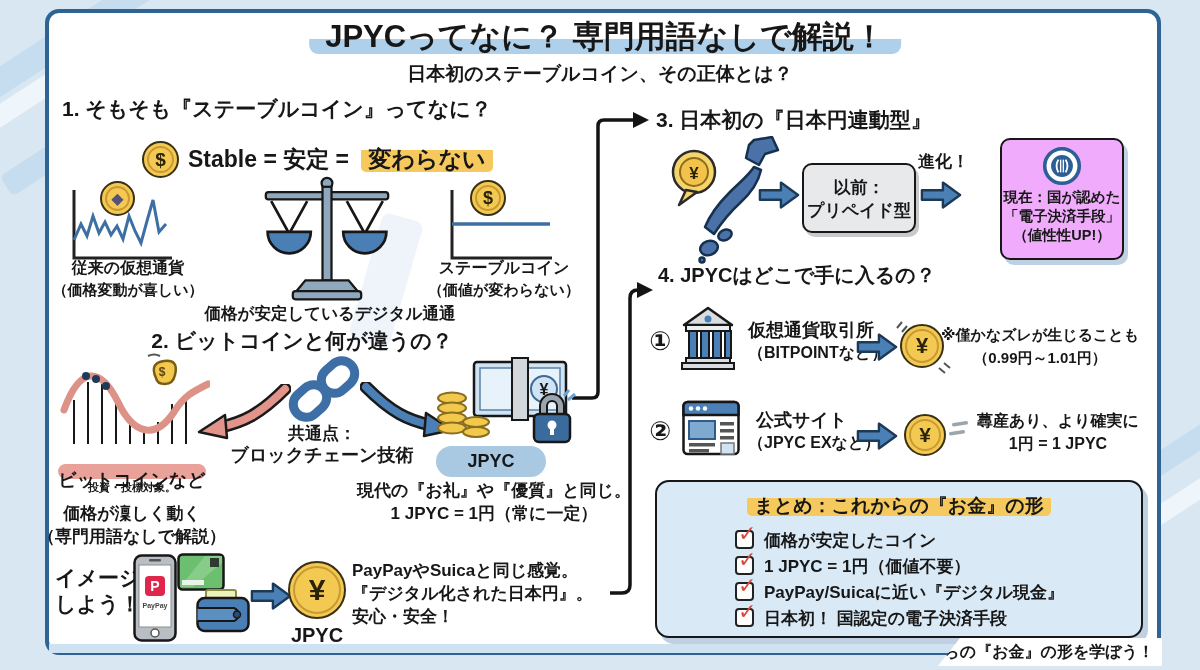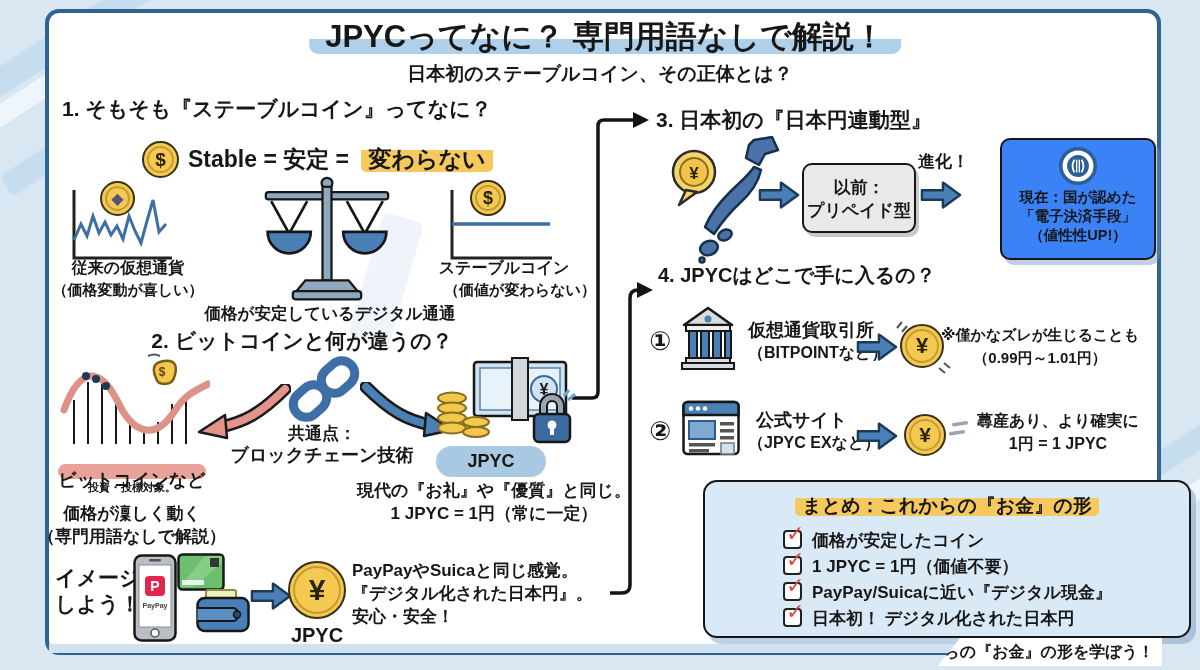--- a/index.html
+++ b/index.html
@@ -101,21 +101,21 @@
   <div class="t ctr" style="left:330px;top:304px;font-size:16.5px;">価格が安定しているデジタル通通</div>
 
   <svg class="abs" style="left:444px;top:186px;" width="112" height="78" viewBox="0 0 112 78">
     <polyline points="8,4 8,72 108,72" fill="none" stroke="#222" stroke-width="3"></polyline>
     <line x1="8" y1="38" x2="106" y2="38" stroke="#3d6fa3" stroke-width="3.5"></line>
   </svg>
   <div class="gcoin" style="left:470px;top:180px;width:36px;height:36px;font-size:18px;">
       <span>$</span>
     </div>
   <div class="t ctr" style="left:504px;top:259px;font-size:16px;text-align:center;">ステーブルコイン</div>
-  <div class="t ctr" style="left:504px;top:281px;font-size:15px;margin-left:16px;">（価値が変わらない）</div>
+  <div class="t ctr" style="left:504px;top:281px;font-size:15px;">（価値が変わらない）</div>
 
   <div class="t ctr" style="left:302px;top:329px;font-size:21px;">2. ビットコインと何が違うの？</div>
 
   <svg class="abs" style="left:60px;top:352px;" width="150" height="95" viewBox="0 0 150 95">
     <g stroke="#171717" stroke-width="2">
       <line x1="14" y1="48" x2="14" y2="92"></line>
         <line x1="28" y1="30" x2="28" y2="92"></line>
       <line x1="42" y1="32" x2="42" y2="92"></line>
         <line x1="56" y1="52" x2="56" y2="92"></line>
       <line x1="70" y1="72" x2="70" y2="92"></line>
@@ -243,21 +243,21 @@
     <polygon points="2,10 24,10 24,2 42,15 24,28 24,20 2,20" fill="#4a80b5" stroke="#1c3a57" stroke-width="2.5" stroke-linejoin="round"></polygon>
   </svg>
   <div class="box" style="left:802px;top:163px;width:114px;height:70px;background:#e7e9ea;box-shadow:3px 4px 0 rgba(120,120,120,.4);padding-top:11px;font-size:17px;">
     <div>以前：</div>
     <div>プリペイド型</div>
   </div>
   <div class="t" style="left:918px;top:152px;font-size:17px;">進化！</div>
   <svg class="abs" style="left:920px;top:180px;" width="42" height="30" viewBox="0 0 44 30">
     <polygon points="2,10 24,10 24,2 42,15 24,28 24,20 2,20" fill="#4a80b5" stroke="#1c3a57" stroke-width="2.5" stroke-linejoin="round"></polygon>
   </svg>
-  <div class="box" style="left:1000px;top:138px;width:156px;height:122px;background:#3b82f6;box-shadow:4px 5px 0 rgba(110,150,190,.45);">
+  <div class="box" style="left:1000px;top:138px;width:124px;height:122px;background:#f0abfc;box-shadow:4px 5px 0 rgba(110,150,190,.45);">
     <svg style="margin:6px auto 0;" width="40" height="40" viewBox="0 0 44 44">
       <circle cx="22" cy="22" r="19" fill="#fff" stroke="#2d5f96" stroke-width="4"></circle>
       <circle cx="22" cy="22" r="12" fill="#2d5f96"></circle>
       <path d="M18,15 q-4,7 0,14 M26,15 q4,7 0,14" stroke="#fff" stroke-width="2" fill="none"></path>
       <line x1="20.5" y1="15" x2="20.5" y2="29" stroke="#fff" stroke-width="1.5"></line>
       <line x1="23.5" y1="15" x2="23.5" y2="29" stroke="#fff" stroke-width="1.5"></line>
     </svg>
     <div style="font-size:14.5px;margin-top:2px;">現在：国が認めた</div>
     <div style="font-size:14.5px;">「電子決済手段」</div>
     <div style="font-size:14.5px;">（値性性UP!）</div>
@@ -316,29 +316,29 @@
   <div class="gcoin" style="left:904px;top:414px;width:42px;height:42px;font-size:21px;">
       <span>¥</span>
     </div>
   <svg class="abs" style="left:948px;top:420px;" width="22" height="20" viewBox="0 0 22 20">
     <rect x="4" y="2" width="16" height="3.5" rx="1.5" fill="#9aa5ad" transform="rotate(-8 12 4)"></rect>
     <rect x="1" y="11" width="16" height="3.5" rx="1.5" fill="#9aa5ad" transform="rotate(-8 9 13)"></rect>
   </svg>
   <div class="t ctr" style="left:1058px;top:412px;font-size:16px;">蕁産あり、より確実に</div>
   <div class="t ctr" style="left:1058px;top:435px;font-size:16px;">1円 = 1 JPYC</div>
 
-  <div class="box" id="summaryBox" style="left:655px;top:480px;width:488px;height:158px;margin-left:48px;">
+  <div class="box" id="summaryBox" style="left:655px;top:480px;width:488px;height:158px;">
     <div style="margin-top:11px;font-size:19px;">
       <span class="hl-yel">まとめ：これからの『お金』の形</span>
     </div>
     <div style="text-align:left;margin:9px 0 0 78px;font-size:17px;line-height:26px;">
       <div><span class="chk"><i>✓</i></span><span>価格が安定したコイン</span></div>
       <div><span class="chk"><i>✓</i></span><span>1 JPYC = 1円（価値不要）</span></div>
       <div><span class="chk"><i>✓</i></span><span>PayPay/Suicaに近い『デジタル現金』</span></div>
-      <div><span class="chk"><i>✓</i></span><span>日本初！ デジタル化された日本円</span></div>
+      <div><span class="chk"><i>✓</i></span><span>日本初！ 国認定の電子決済手段</span></div>
     </div>
   </div>
 
 </div>
 
 <div id="footBand"></div>
 <div id="footBanner">
   <div>これからの『お金』の形を学ぼう！</div>
 </div>
 

